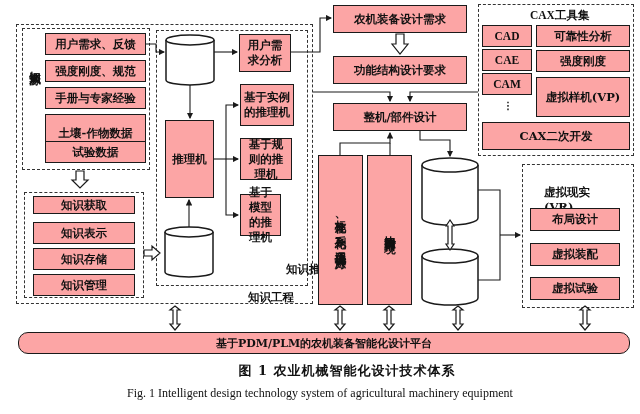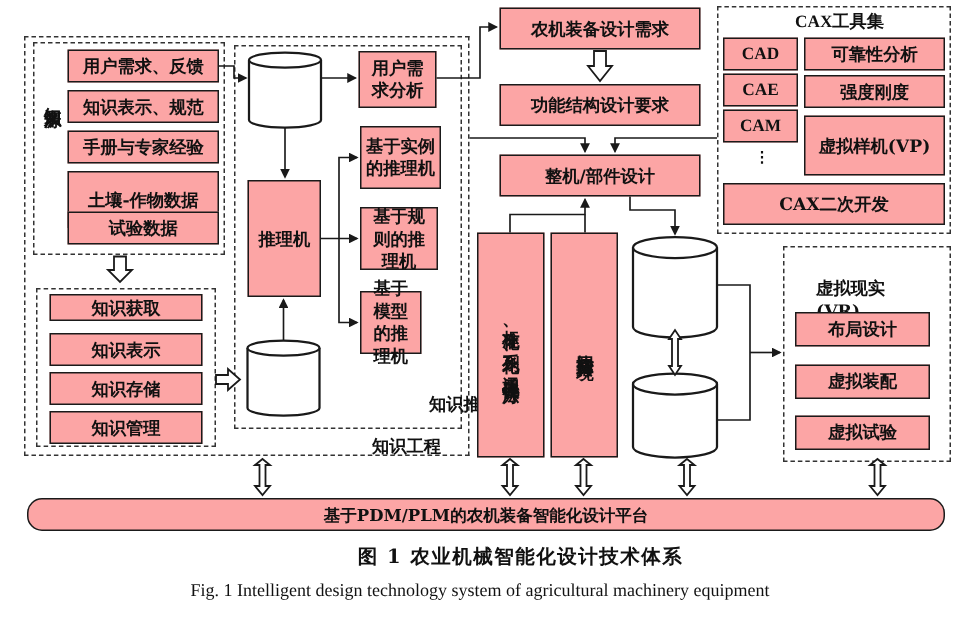--- a/index.html
+++ b/index.html
@@ -24,26 +24,26 @@
 
 <div class="dash" style="left:16px;top:24px;width:297px;height:280px;"></div>
 <div class="dash" style="left:22px;top:28px;width:128px;height:142px;"></div>
 <div class="dash" style="left:24px;top:192px;width:120px;height:106px;"></div>
 <div class="dash" style="left:156px;top:30px;width:152px;height:256px;"></div>
 <div class="dash" style="left:478px;top:4px;width:156px;height:152px;"></div>
 <div class="dash" style="left:522px;top:164px;width:112px;height:144px;"></div>
 
 <div class="lbl vert" style="left:27px;top:62px;">知识来源</div>
 <div class="box" style="left:45px;top:33px;width:101px;height:22px;">用户需求、反馈</div>
-<div class="box" style="left:45px;top:60px;width:101px;height:22px;">知识表示、规范</div>
+<div class="box" style="left:45px;top:60px;width:101px;height:22px;">强度刚度、规范</div>
 <div class="box" style="left:45px;top:87px;width:101px;height:22px;">手册与专家经验</div>
 <div class="box" style="left:45px;top:114px;width:101px;height:38px;">土壤-作物数据</div>
 <div class="box" style="left:45px;top:141px;width:101px;height:22px;">试验数据</div>
 
-<div class="box" style="left:33px;top:196px;width:102px;height:18px;">知识获取</div>
+<div class="box" style="left:33px;top:196px;width:102px;height:18px;font-family:Liberation Serif, serif;">知识获取</div>
 <div class="box" style="left:33px;top:222px;width:102px;height:22px;">知识表示</div>
 <div class="box" style="left:33px;top:248px;width:102px;height:22px;">知识存储</div>
 <div class="box" style="left:33px;top:274px;width:102px;height:22px;">知识管理</div>
 
 <div class="box" style="left:239px;top:34px;width:52px;height:38px;padding:17px 4px;">用户需求分析</div>
 <div class="box" style="left:165px;top:120px;width:49px;height:78px;">推理机</div>
 <div class="box" style="left:240px;top:84px;width:54px;height:42px;padding:0 1px;">基于实例的推理机</div>
 <div class="box" style="left:240px;top:138px;width:52px;height:42px;padding:0 4px;">基于规则的推理机</div>
 <div class="box" style="left:240px;top:194px;width:41px;height:42px;padding:0 4px;">基于模型的推理机</div>
 <div class="lbl" style="left:252px;top:262px;margin-left:34px;">知识推理</div>

